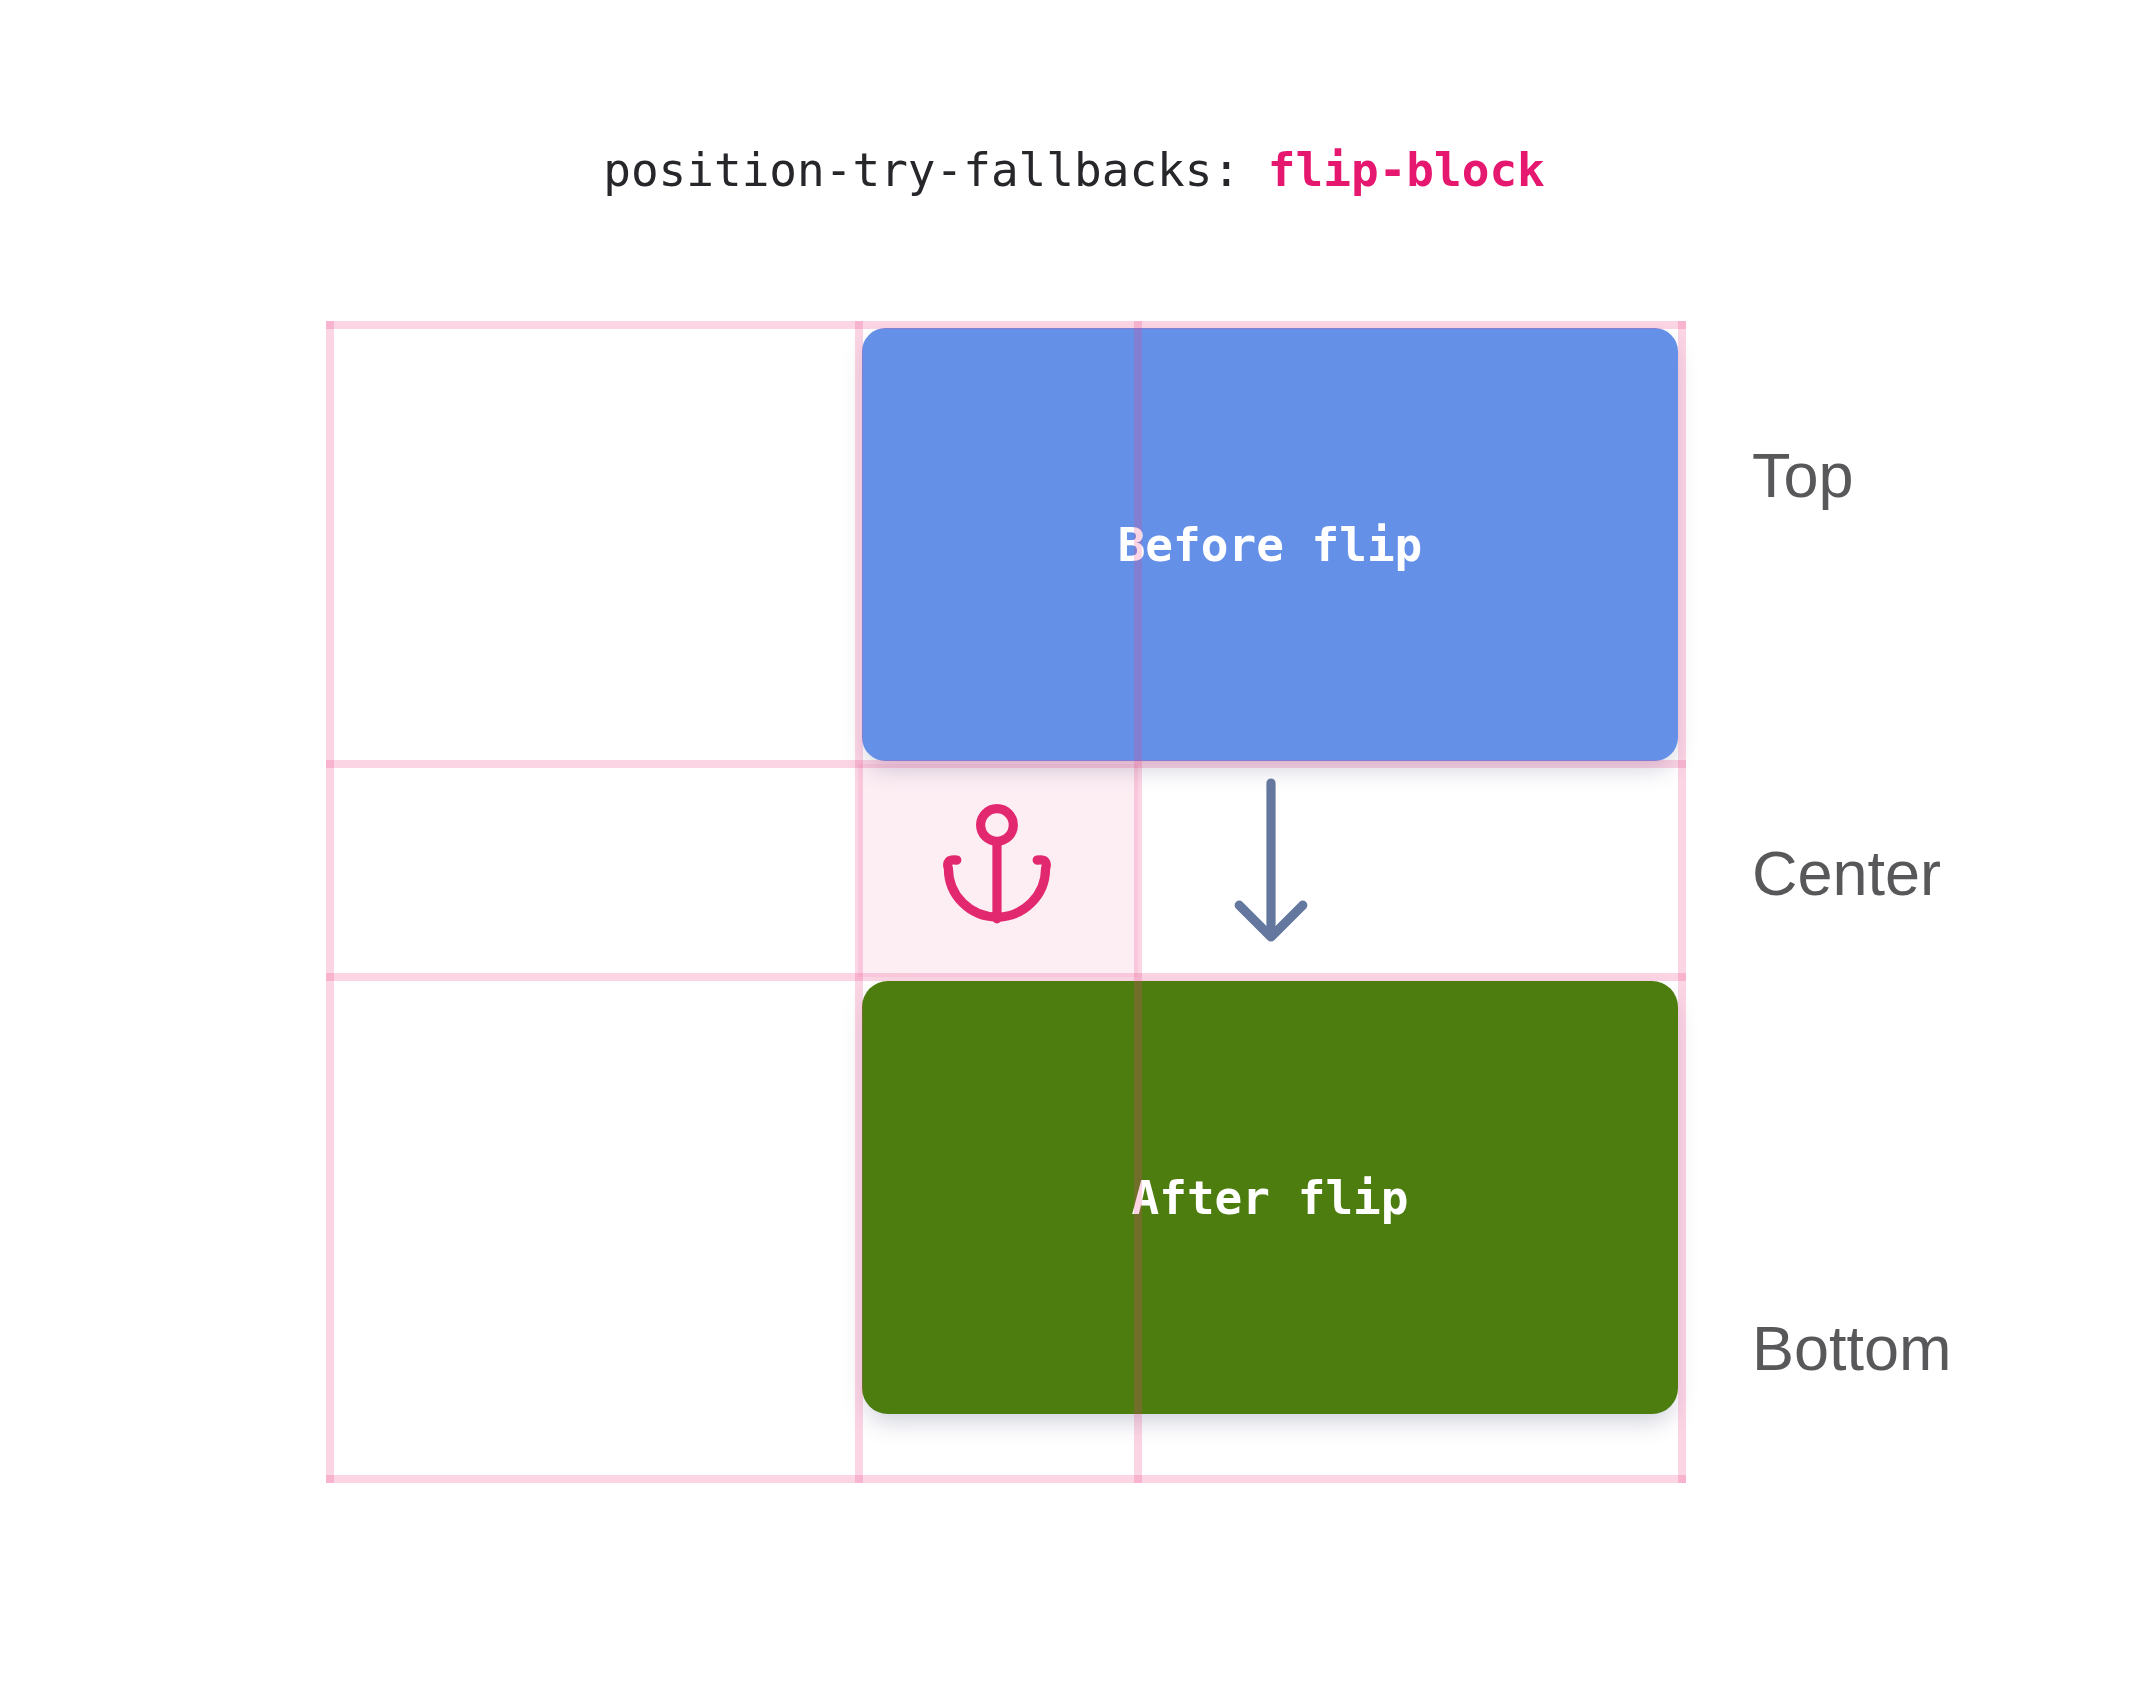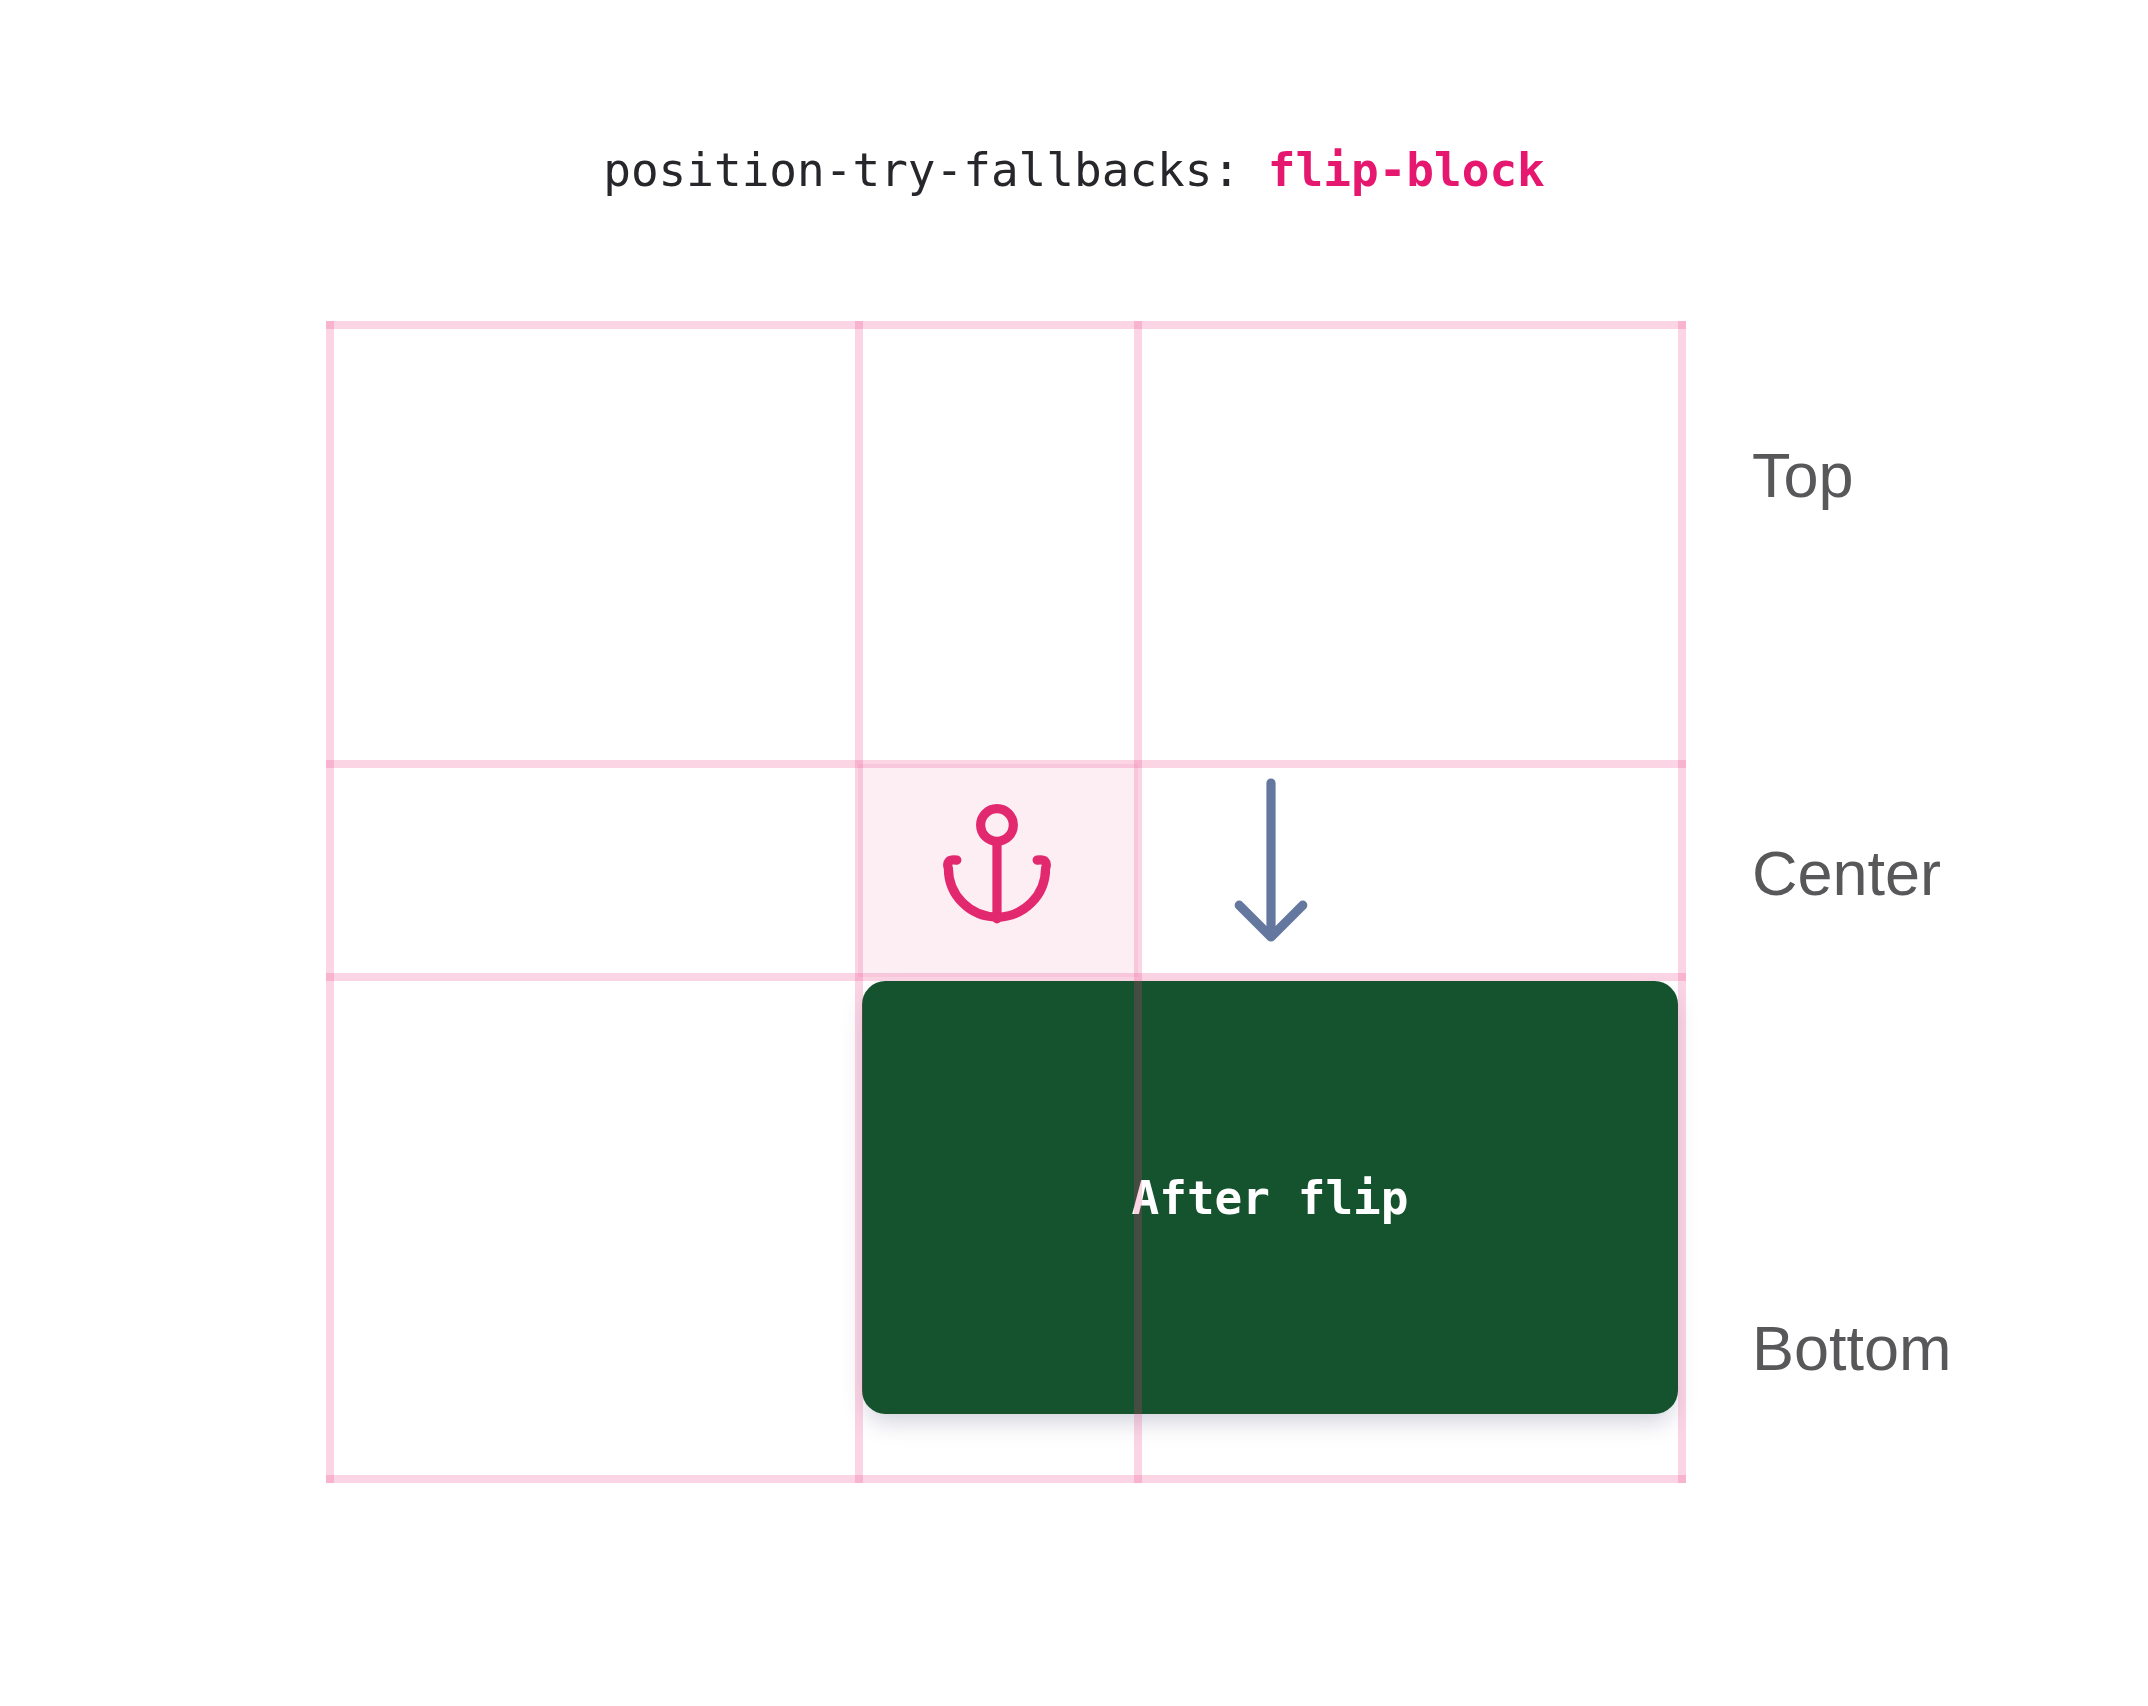--- a/index.html
+++ b/index.html
@@ -39,21 +39,21 @@
   
   .flip-box {
     position:absolute; left:862px; width:816px; height:433px;
     border-radius:23.5px; z-index:2;
     display:flex; align-items:center; justify-content:center;
     font-family:"DejaVu Sans Mono", monospace; font-weight:bold;
     font-size:46px; color:#ffffff;
     box-shadow:0 11.7px 23.5px -5px rgba(60,60,110,0.25);
   }
   .box-before { top:328px; background:#6590e8; }
-  .box-after  { top:981px; background:#14532d; }
+  .box-after  { top:981px; background:#4d7c0f;border-radius:26px; }
 
   
   .anchor-wrap { position:absolute; left:935px; top:803px; width:129px; height:126px; z-index:4; }
   .arrow-wrap  { position:absolute; left:1225px; top:776px; width:92px; height:168px; z-index:4; }
   .anchor-wrap svg, .arrow-wrap svg { display:block; width:100%; height:100%; }
 
   
   .row-label {
     position:absolute; left:1752px; transform:translateY(-50%);
     font-size:63px; color:#58585a; line-height:1; white-space:nowrap;
@@ -64,20 +64,23 @@
 </style>
 </head>
 <body>
 
 <div id="canvas">
 
   <div class="title"><span>position-try-fallbacks: </span><span class="value">flip-block</span></div>
 
   <div class="cell-bg"></div>
 
+  <div class="flip-box box-before">
+    <span>Before flip</span>
+  </div>
   <div class="flip-box box-after">
     <span>After flip</span>
   </div>
 
   <div class="gline h h1"></div>
   <div class="gline h h2"></div>
   <div class="gline h h3"></div>
   <div class="gline h h4"></div>
   <div class="gline v v1"></div>
   <div class="gline v v2"></div>

